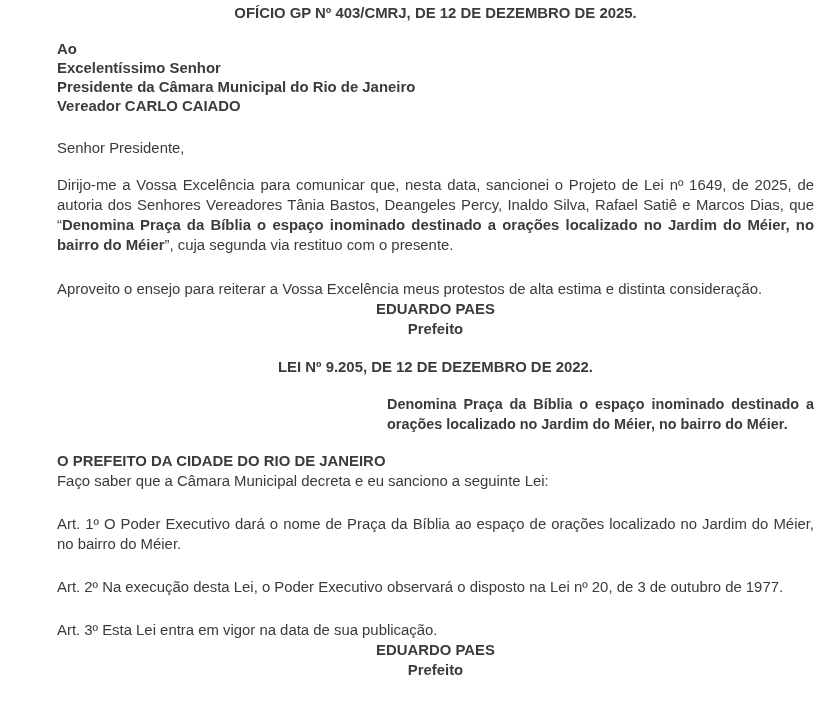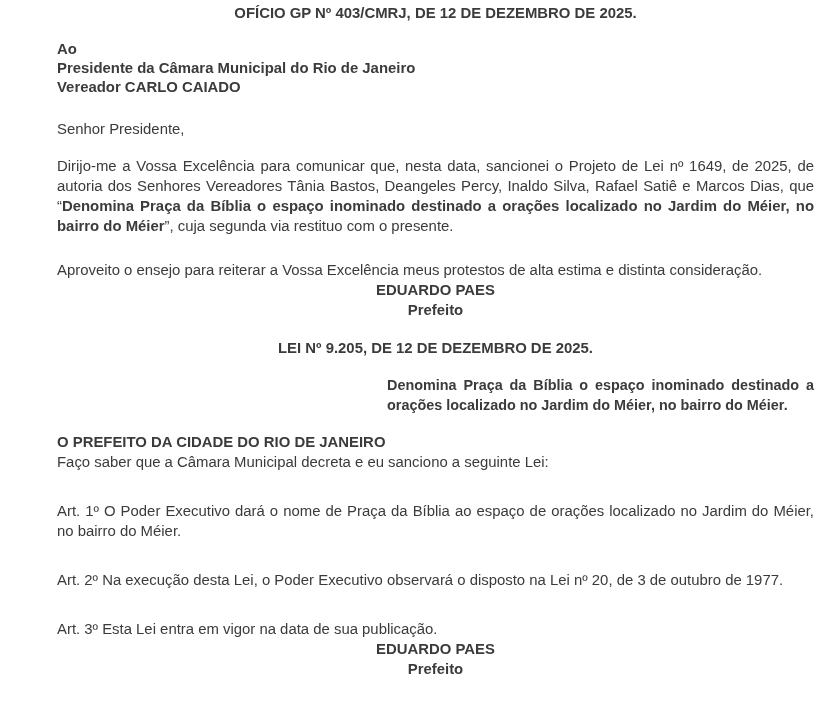--- a/index.html
+++ b/index.html
@@ -61,46 +61,47 @@
     text-align: justify;
     line-height: 20px;
   }
   .annex.ementa { font-weight: bold; }
   .enacting-title {
     margin-top: 17px;
     font-weight: bold;
     line-height: 20px;
   }
   .enacting-text { line-height: 20px; }
-  .article { margin-top: 29px; }
+  .article { margin-top: 23px; }
   .bold { font-weight: bold; }
 </style>
 </head>
 <body>
 
 <div class="page">
 
   <div class="doc-title">OFÍCIO GP Nº 403/CMRJ, DE 12 DE DEZEMBRO DE 2025.</div>
 
   <div class="addressee">
     <div>Ao</div>
+    <div>Excelentíssimo Senhor</div>
     <div>Presidente da Câmara Municipal do Rio de Janeiro</div>
     <div>Vereador CARLO CAIADO</div>
   </div>
 
   <div class="salutation">Senhor Presidente,</div>
 
   <div class="para body-para"><span>Dirijo-me a Vossa Excelência para comunicar que, nesta data, sancionei o Projeto de Lei nº 1649, de 2025, de autoria dos Senhores Vereadores Tânia Bastos, Deangeles Percy, Inaldo Silva, Rafael Satiê e Marcos Dias, que “</span><span class="bold">Denomina Praça da Bíblia o espaço inominado destinado a orações localizado no Jardim do Méier, no bairro do Méier</span><span>”, cuja segunda via restituo com o presente.</span></div>
 
   <div class="para closing-para">Aproveito o ensejo para reiterar a Vossa Excelência meus protestos de alta estima e distinta consideração.</div>
 
   <div class="centered">EDUARDO PAES</div>
   <div class="centered">Prefeito</div>
 
-  <div class="law-heading">LEI Nº 9.205, DE 12 DE DEZEMBRO DE 2025.</div>
+  <div class="law-heading">LEI Nº 9.205, DE 12 DE DEZEMBRO DE 2022.</div>
 
   <div class="annex ementa">Denomina Praça da Bíblia o espaço inominado destinado a orações localizado no Jardim do Méier, no bairro do Méier.</div>
 
 
   <div class="enacting-title">O PREFEITO DA CIDADE DO RIO DE JANEIRO</div>
   <div class="enacting-text para">Faço saber que a Câmara Municipal decreta e eu sanciono a seguinte Lei:</div>
 
   <div class="para article">Art. 1º O Poder Executivo dará o nome de Praça da Bíblia ao espaço de orações localizado no Jardim do Méier, no bairro do Méier.</div>
   <div class="para article">Art. 2º Na execução desta Lei, o Poder Executivo observará o disposto na Lei nº 20, de 3 de outubro de 1977.</div>
   <div class="para article">Art. 3º Esta Lei entra em vigor na data de sua publicação.</div>

